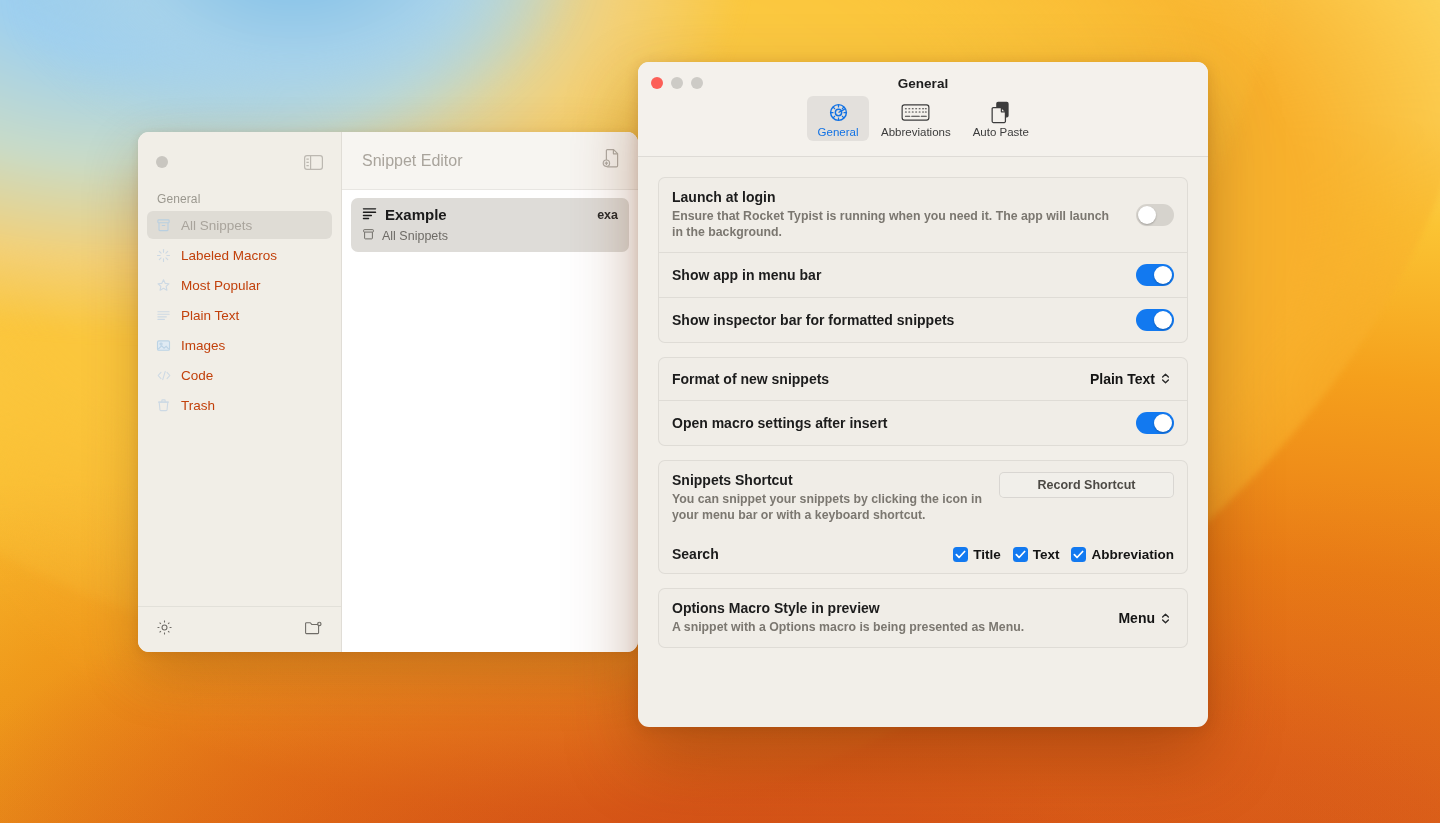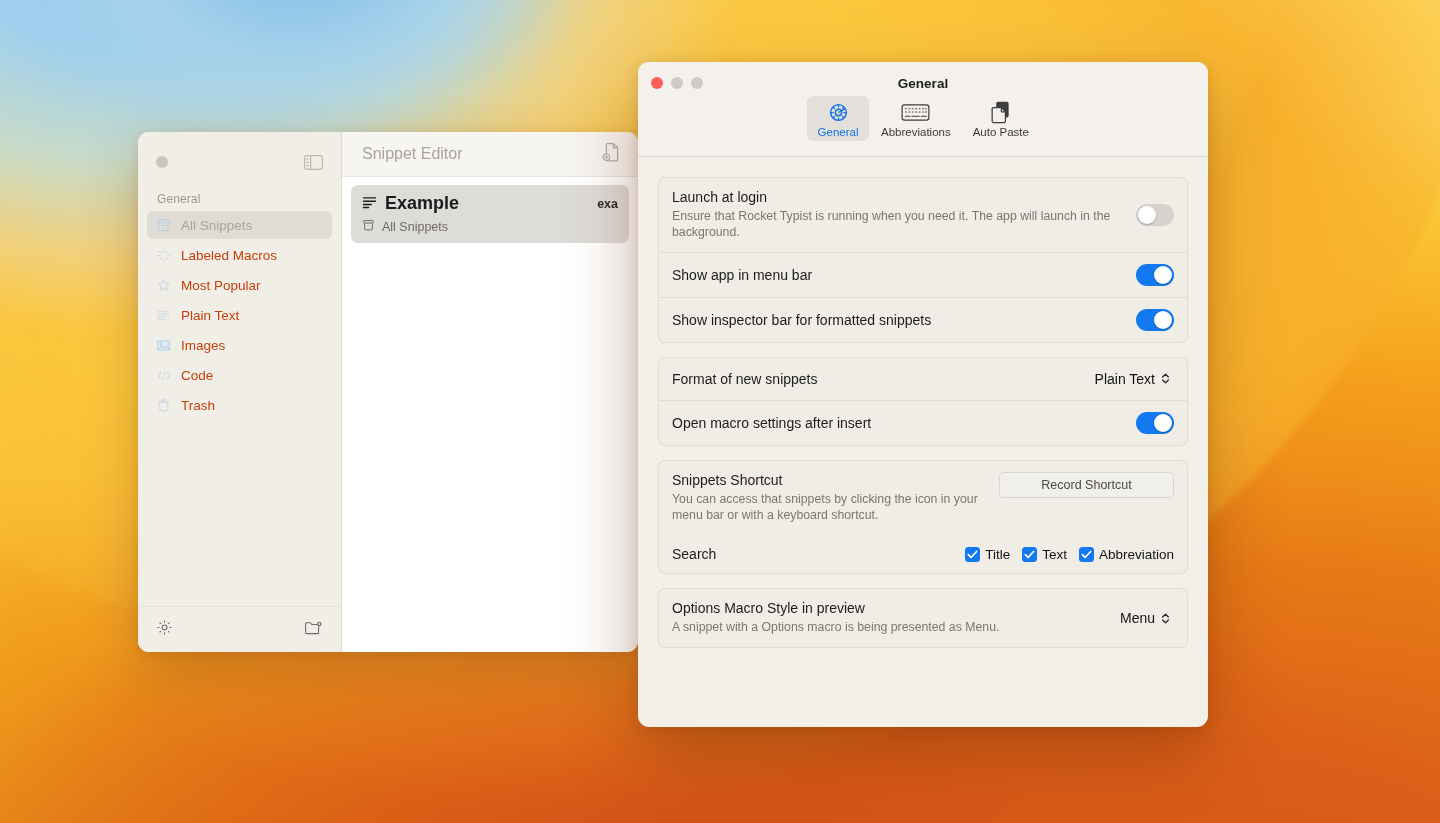--- a/index.html
+++ b/index.html
@@ -91,31 +91,31 @@
   #snip-sidebar-bottom {
     margin-top: auto; height: 46px; display: flex; align-items: center;
     justify-content: space-between; padding: 0 18px;
     border-top: 1px solid rgba(0,0,0,0.06);
   }
   #snip-main {
     position: absolute; left: 204px; top: 0; right: 0; height: 100%;
     background: #ffffff;
   }
   #snip-main-header {
-    height: 45px; display: flex; align-items: center; justify-content: space-between;
+    height: 58px; display: flex; align-items: center; justify-content: space-between;
     padding: 0 16px 0 20px; background: rgba(247,244,240,0.94);
     border-bottom: 1px solid rgba(0,0,0,0.06);
   }
   #snip-title { font-size: 16px; color: #a9a49c; font-weight: 400; }
   #snip-list { padding: 8px 9px; }
   .snip-row {
     background: #dedcd8; border-radius: 7px; padding: 8px 11px; min-height: 48px;
   }
   .snip-row-top { display: flex; align-items: center; justify-content: space-between; }
-  .snip-row-title { display: flex; align-items: center; gap: 8px; font-size: 18px; font-weight: 700; color: #1b1b1b; }
+  .snip-row-title { display: flex; align-items: center; gap: 8px; font-size: 15px; font-weight: 700; color: #1b1b1b; }
   .snip-abbr { font-size: 12.5px; font-weight: 700; color: #2b2b2b; }
   .snip-row-sub { display: flex; align-items: center; gap: 7px; margin-top: 5px; font-size: 12.5px; color: #6e6b66; }
 
   
   #prefs-window {
     position: absolute; left: 638px; top: 62px; width: 570px; height: 665px;
     border-radius: 11px; overflow: hidden;
     background: #f2efe9;
     box-shadow: 0 30px 70px rgba(110,45,5,0.38), 0 3px 14px rgba(110,45,5,0.18);
   }
@@ -132,21 +132,21 @@
   #prefs-tabs { display: flex; justify-content: center; gap: 2px; margin-top: 5px; }
   .prefs-tab {
     display: flex; flex-direction: column; align-items: center; gap: 1px;
     padding: 4px 10px 3px; border-radius: 6px; min-width: 62px;
   }
   .prefs-tab.active { background: rgba(0,0,0,0.065); }
   .prefs-tab-label { font-size: 11.5px; color: #3c3c3c; }
   .prefs-tab.active .prefs-tab-label { color: #1272e4; }
   .prefs-tab-icon { height: 25px; display: flex; align-items: center; justify-content: center; }
 
-  #prefs-body { padding: 20px 20px 0; }
+  #prefs-body { padding: 20px 20px 0; font-weight: bold; }
   .card {
     background: #f0ede7; border-radius: 7px;
     border: 1px solid rgba(0,0,0,0.07);
     margin-bottom: 14px; overflow: hidden;
   }
   .row {
     display: flex; align-items: center; justify-content: space-between;
     padding: 11px 13px; gap: 14px;
   }
   .row + .row { border-top: 1px solid rgba(0,0,0,0.07); }
@@ -465,21 +465,21 @@
         <span class="toggle on">
             <span class="knob"></span>
           </span>
       </div>
     </div>
 
     <div class="card">
       <div class="shortcut-row">
         <div class="row-col">
           <span class="row-label">Snippets Shortcut</span>
-          <span class="row-sub">You can access that snippets by clicking the icon in your menu bar or with a keyboard shortcut.</span>
+          <span class="row-sub">You can snippet your snippets by clicking the icon in your menu bar or with a keyboard shortcut.</span>
         </div>
         <span class="record-btn">Record Shortcut</span>
       </div>
       <div class="row">
         <span class="row-label">Search</span>
         <span class="checks">
           <span class="check">
             <span class="box">
               <svg width="11" height="9" viewBox="0 0 12 10" fill="none" stroke="#fff" stroke-width="1.9" stroke-linecap="round" stroke-linejoin="round">
                   <path d="M1.4 5.1l3 3.2 6.2-6.6"></path>

